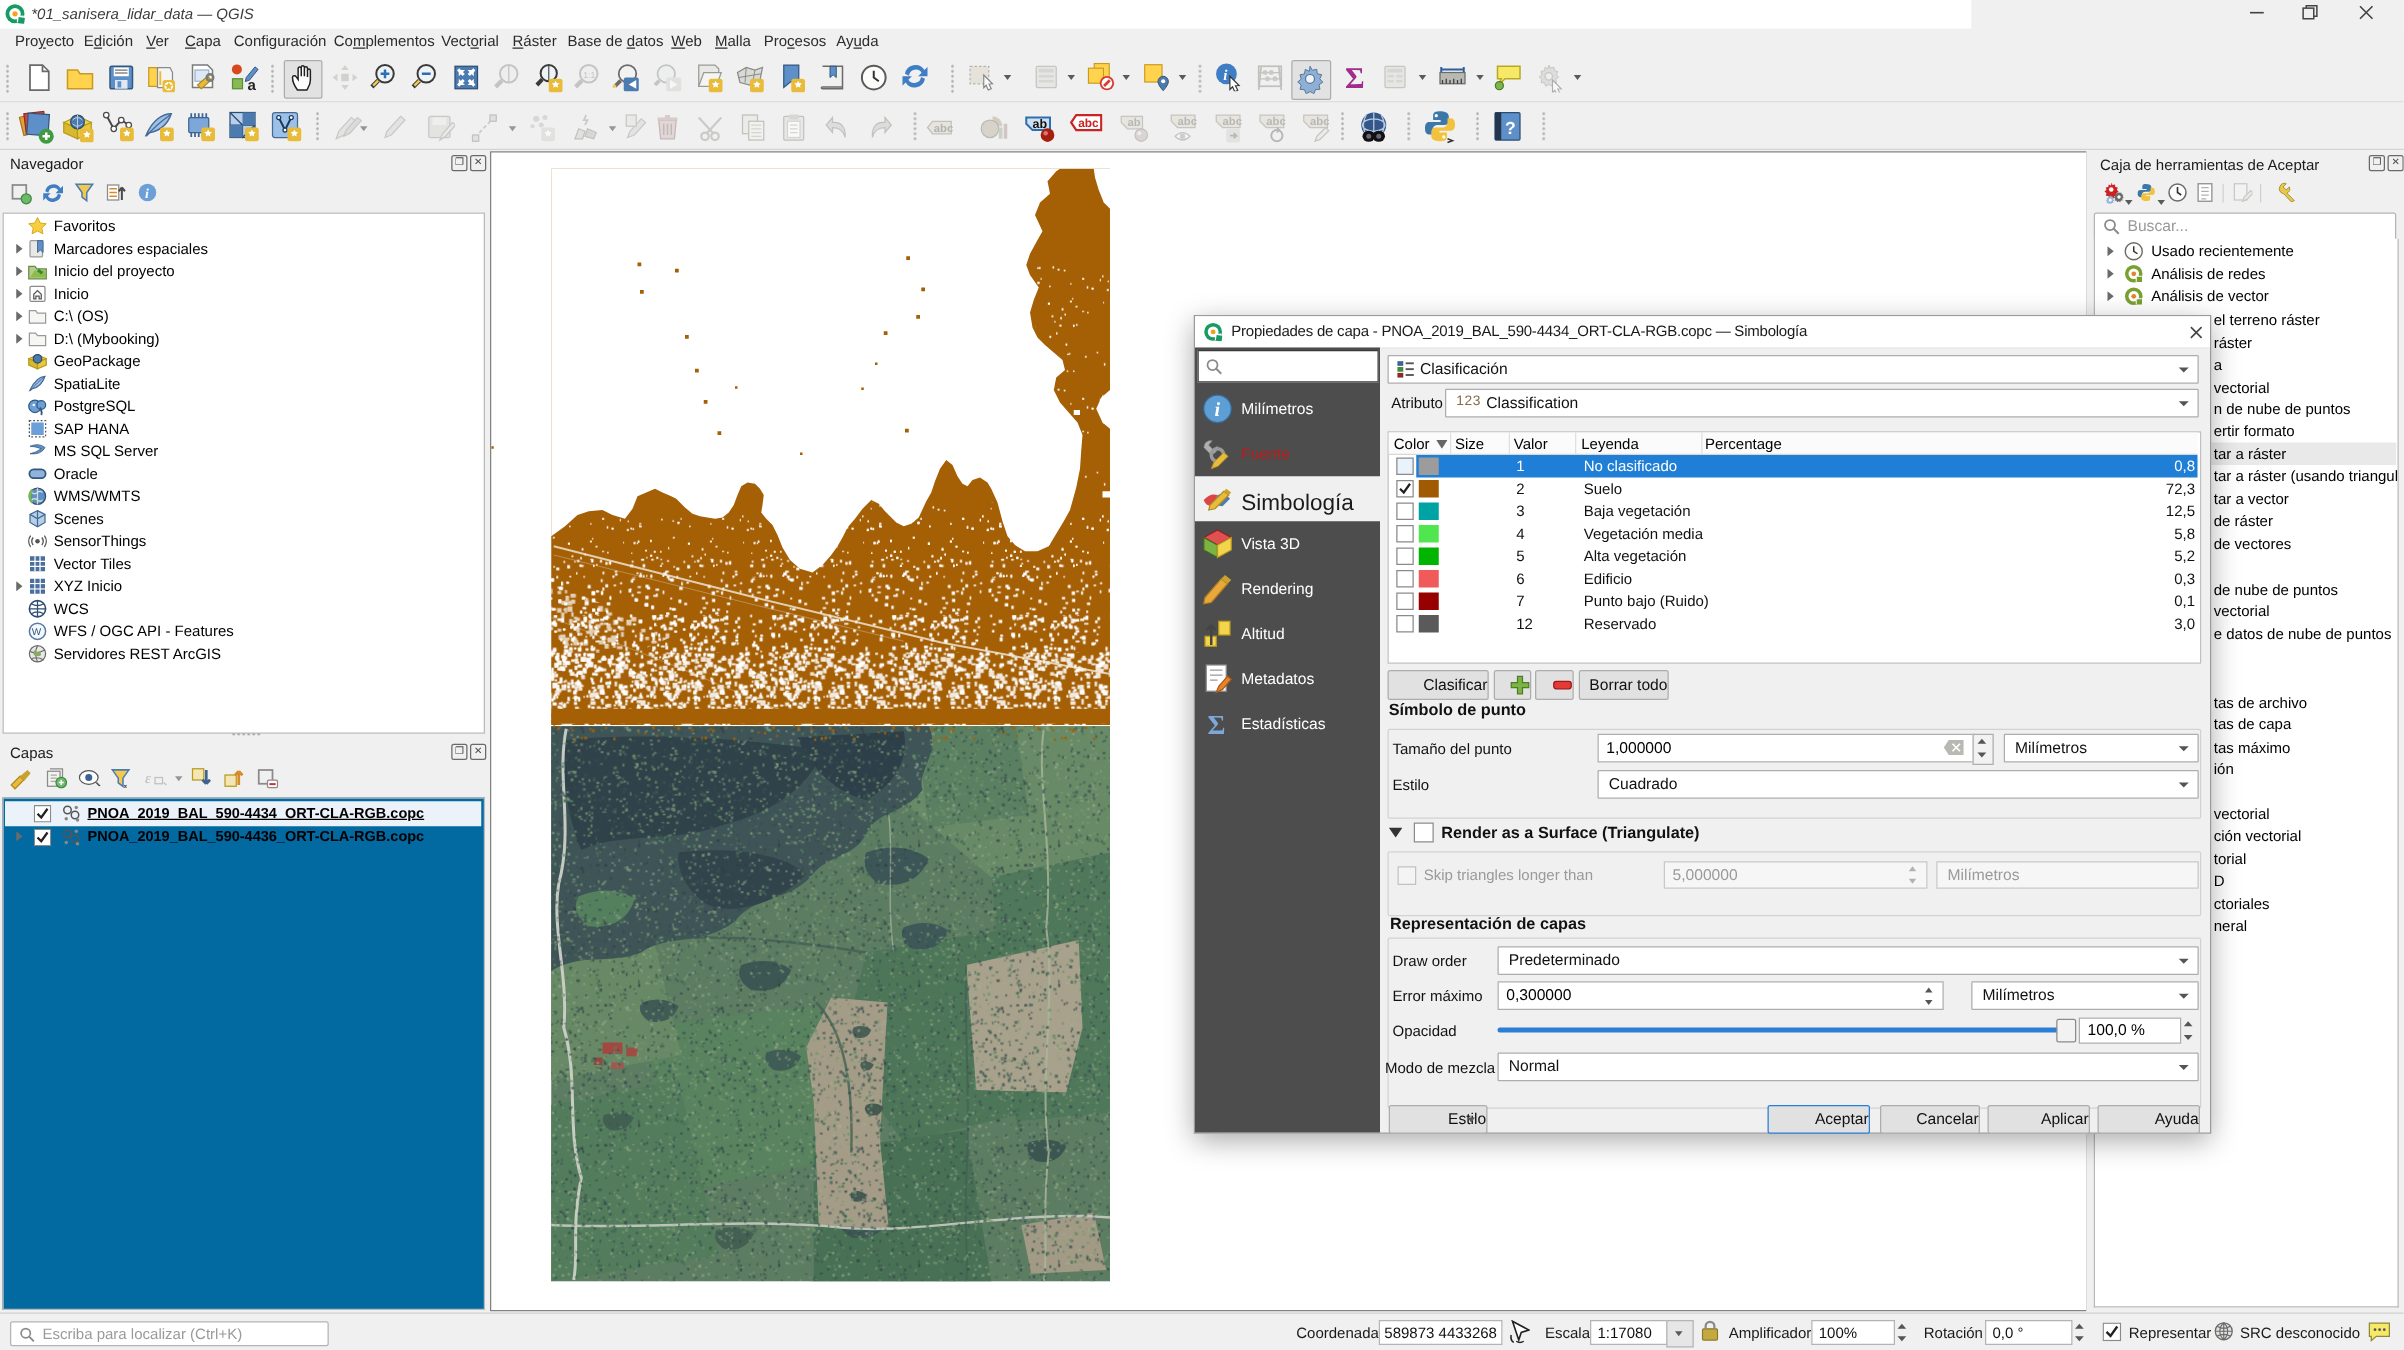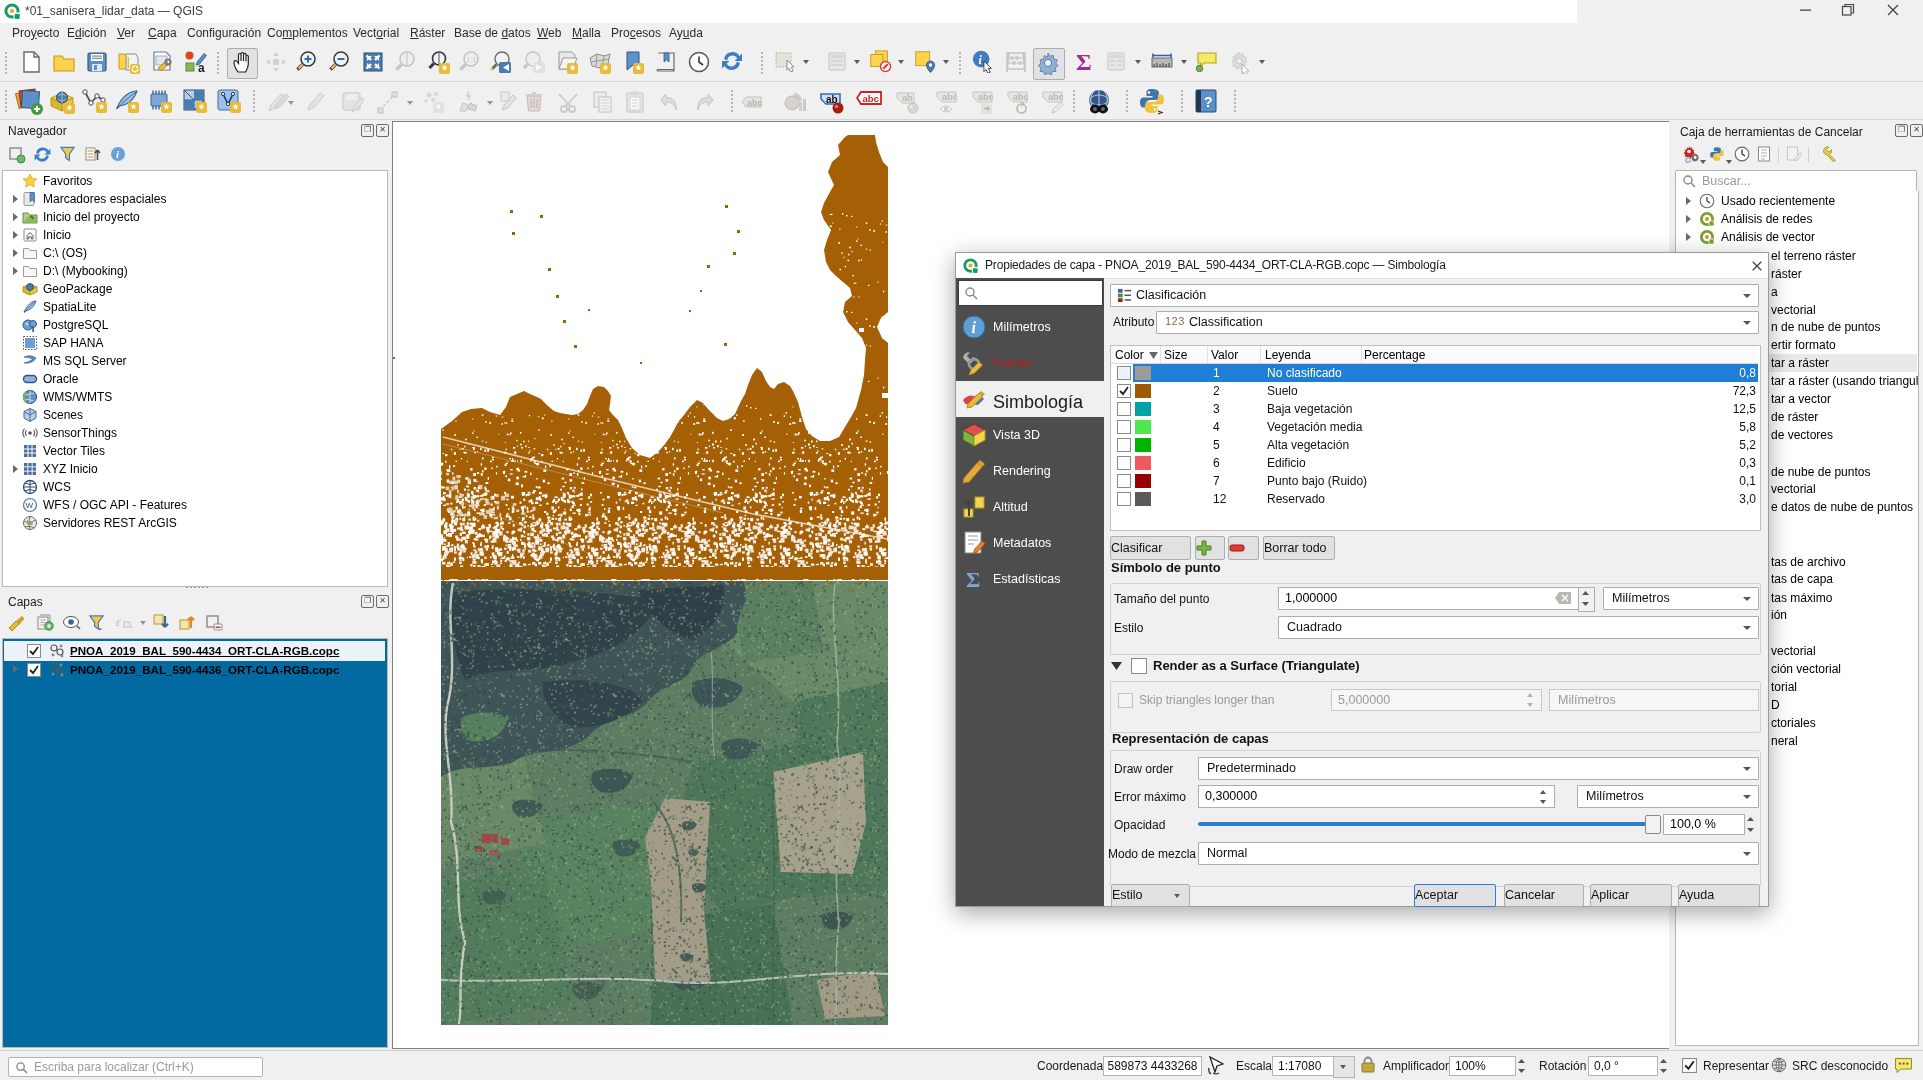--- a/index.html
+++ b/index.html
@@ -1,17 +1,17 @@
 <!DOCTYPE html>
 <html><head><meta charset="utf-8">
 <style>
   html,body{margin:0;padding:0;}
   body{width:1923px;height:1080px;overflow:hidden;font-family:"Liberation Sans",sans-serif;background:#f0f0f0;position:relative;}
   .abs{position:absolute;}
-  #titlebar{left:0;top:0;width:1577px;height:23px;background:#ffffff;}
+  #titlebar{left:0;top:0;width:1577px;height:23px;background:#ffffff;font-style:italic;}
   #titletext{left:25px;top:4px;font-size:12px;color:#3c3c3c;}
   .winbtn{top:3px;width:14px;height:14px;color:#444;}
   #menubar{left:0;top:23px;width:1923px;height:22px;background:#f0f0f0;font-size:12px;color:#2b2b2b;}
   .mi{position:absolute;top:3px;}
   #tb1{left:0;top:45px;width:1923px;height:36px;background:#f0f0f0;border-bottom:1px solid #d8d8d8;}
   #tb2{left:0;top:82px;width:1923px;height:37px;background:#f0f0f0;border-bottom:1px solid #d4d4d4;}
   .grip{width:4px;height:24px;background-image:radial-gradient(circle,#b6b6b6 1px,transparent 1.2px);background-size:4px 4px;}
   .ico{position:absolute;width:24px;height:24px;}
   .pressed{background:#e2e2e2;border:1px solid #adadad;border-radius:2px;}
   .ddarw{position:absolute;width:0;height:0;border-left:3.5px solid transparent;border-right:3.5px solid transparent;border-top:4px solid #5a5a5a;}
@@ -23,21 +23,21 @@
   #layerspanel{left:0;top:592px;width:389px;height:458px;background:#f0f0f0;}
   #layertree{left:2px;top:46px;width:384px;height:408px;background:#0369a1;border:1px solid #b9b9b9;overflow:hidden;}
   #canvas{left:392px;top:121px;width:1276px;height:926px;background:#fff;border:1px solid #828282;}
   #rightpanel{left:1669px;top:120px;width:254px;height:930px;background:#f0f0f0;}
   #rptree{left:6px;top:71px;width:242px;height:854px;background:#fff;border:1px solid #b9b9b9;border-top:none;overflow:hidden;}
   #statusbar{left:0;top:1050px;width:1923px;height:30px;background:#f0f0f0;border-top:1px solid #d0d0d0;font-size:12px;color:#1a1a1a;}
   .sb-box{position:absolute;background:#fff;border:1px solid #b4b4b4;font-size:12px;color:#111;}
   #dialog{left:955px;top:252px;width:812px;height:653px;background:#f0f0f0;border:1px solid #9a9a9a;box-shadow:0 6px 22px rgba(0,0,0,.35);}
   .combo{position:absolute;background:#fff;border:1px solid #adadad;border-radius:1px;font-size:12.5px;color:#111;}
   .combo .car{position:absolute;right:7px;top:50%;margin-top:-2px;width:0;height:0;border-left:4px solid transparent;border-right:4px solid transparent;border-top:4.5px solid #555;}
-  .btn{position:absolute;background:#e1e1e1;border:1px solid #adadad;border-radius:2px;font-size:12.5px;color:#111;text-align:left;}
+  .btn{position:absolute;background:#e1e1e1;border:1px solid #adadad;border-radius:2px;font-size:12.5px;color:#111;text-align:right;}
   .gb{position:absolute;border:1px solid #d2d2d2;border-radius:2px;}
   .lbl{position:absolute;font-size:12px;color:#111;white-space:nowrap;}
   .blbl{position:absolute;font-size:13px;font-weight:bold;color:#111;white-space:nowrap;}
   .glbl{color:#9a9a9a;}
   .cell{position:absolute;font-size:12px;white-space:nowrap;}
 </style></head><body>
 
 <div id="titlebar" class="abs">
   <svg class="abs" style="left:4px;top:3px" width="16" height="16" viewBox="0 0 16 16">
       <circle cx="8" cy="8" r="7.6" fill="#169b62"></circle>
@@ -2334,21 +2334,21 @@
 <rect x="48" y="459" width="447" height="444" fill="url(#pL)" opacity=".6"></rect>
 <rect x="48" y="459" width="447" height="444" fill="#4e646b" opacity=".13"></rect>
 </g>
 
 <rect x="48" y="445" width="447" height="12" fill="#a55f05"></rect>
 <rect x="48" y="455" width="447" height="16" fill="url(#pBr)"></rect>
 </svg>
 </div>
 
 <div id="rightpanel" class="abs">
-  <div class="abs panel-title" style="left:11px;top:5px">Caja de herramientas de Cancelar</div>
+  <div class="abs panel-title" style="left:11px;top:5px">Caja de herramientas de Aceptar</div>
   <div class="abs pbtn" style="left:226px;top:4px">❐</div>
   <div class="abs pbtn" style="left:241px;top:4px">✕</div>
 <svg class="abs" style="left:14px;top:26px;width:17px;height:17px" viewBox="0 0 17 17">
 <path d="M6 0 l1 2 2-.5 .3 2 2 .5 -.8 1.8 1.3 1.5 -1.7 1.2 .5 2 -2 .2 -.7 1.9 -1.8-1 -1.7 1.1 -.8-1.9 -2-.2 .6-2 -1.6-1.4 1.6-1.4 -.6-1.9 2-.4 .4-2 1.9.8z" fill="#cc2222"></path>
       <circle cx="6" cy="5.5" r="1.8" fill="#fff"></circle>
 <path d="M12 7 l.7 1.3 1.4-.3 .2 1.4 1.4.4 -.6 1.2 .9 1 -1.2.9 .3 1.4 -1.4.1 -.5 1.3 -1.2-.7 -1.2.8 -.6-1.3 -1.4-.2 .4-1.4 -1.1-1 1.1-1 -.4-1.3 1.4-.3 .3-1.4 1.3.6z" fill="#6a6a6a"></path>
       <circle cx="12.2" cy="11.5" r="1.4" fill="#fff"></circle>
 <path d="M5 10 l.6 1.1 1.2-.2 .2 1.2 1.2.3 -.5 1.1 .8.9 -1 .7 .2 1.2 -1.2.1 -.4 1.1 -1.1-.6 -1 .7 -.5-1.1 -1.2-.2 .3-1.2 -.9-.8 .9-.9 -.3-1.1 1.2-.3 .2-1.2 1.1.5z" fill="#9ab7d8"></path>
       <circle cx="5.2" cy="14" r="1.2" fill="#fff"></circle>
     </svg>

